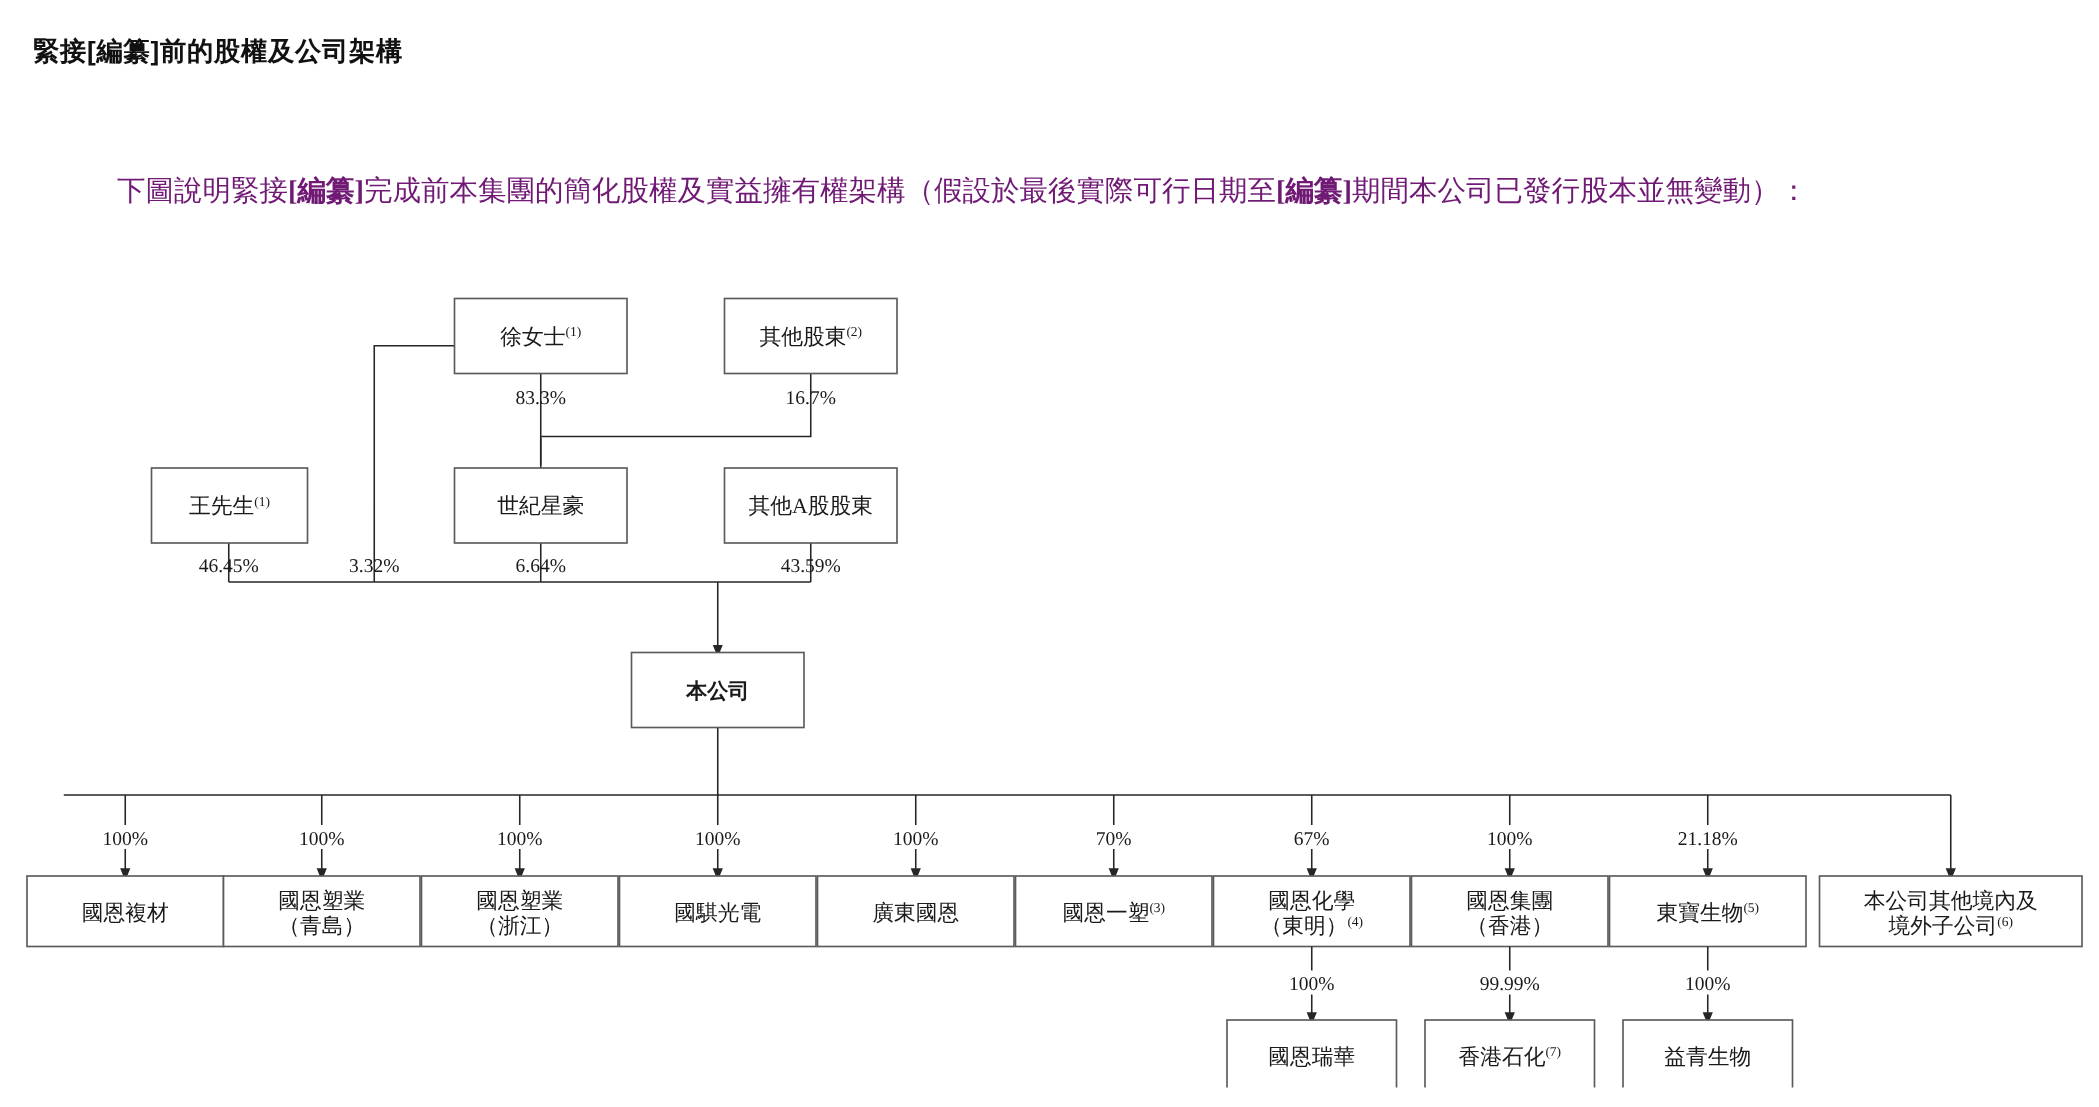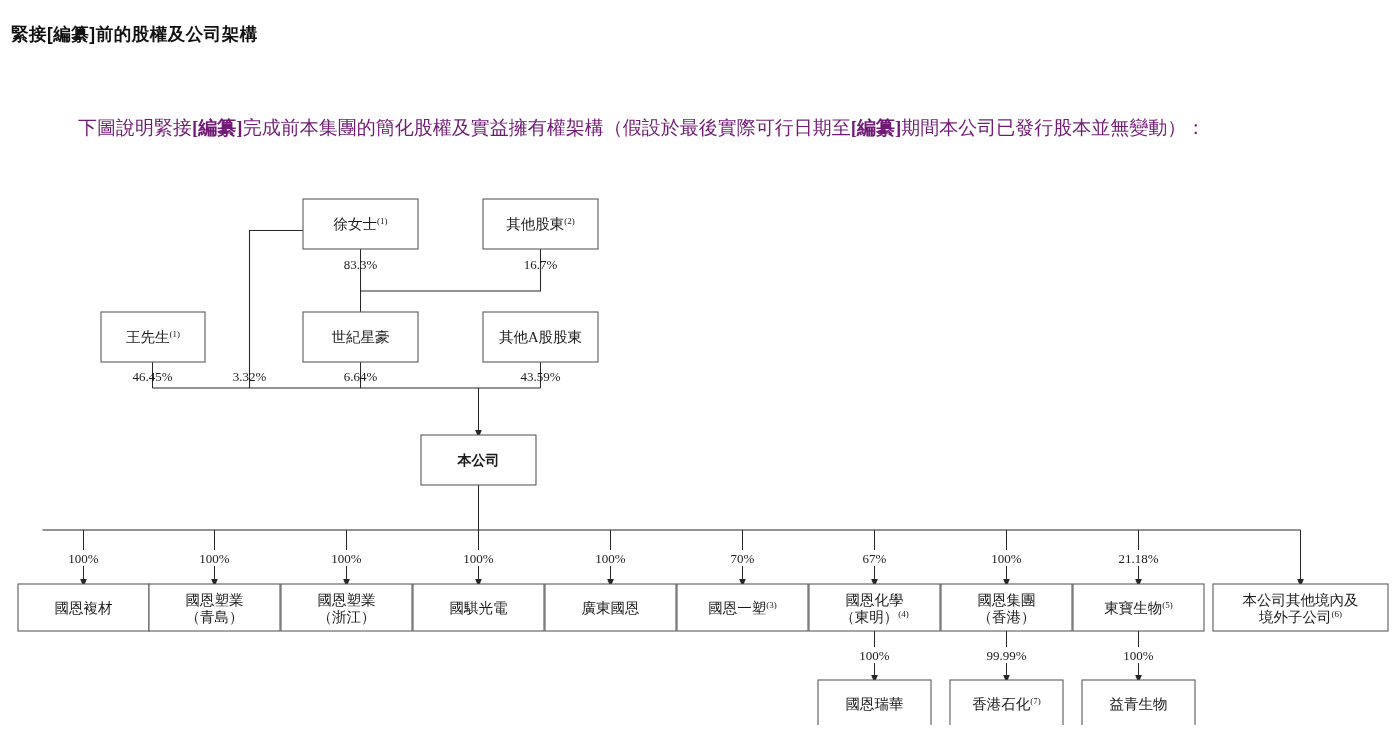--- a/index.html
+++ b/index.html
@@ -10,21 +10,21 @@
   body {
     width: 1399px;
     height: 738px;
     font-family: "Liberation Serif", "DejaVu Serif", serif;
     color: #1a1a1a;
     position: relative;
     overflow: hidden;
   }
   #page-title {
     position: absolute;
-    left: 11px;
+    left: 22px;
     top: 22px;
     font-family: "Liberation Sans", "DejaVu Sans", sans-serif;
     font-weight: bold;
     font-size: 17.5px;
     letter-spacing: 0.5px;
     color: #111111;
     white-space: nowrap;
   }
   #intro-paragraph {
     position: absolute;

